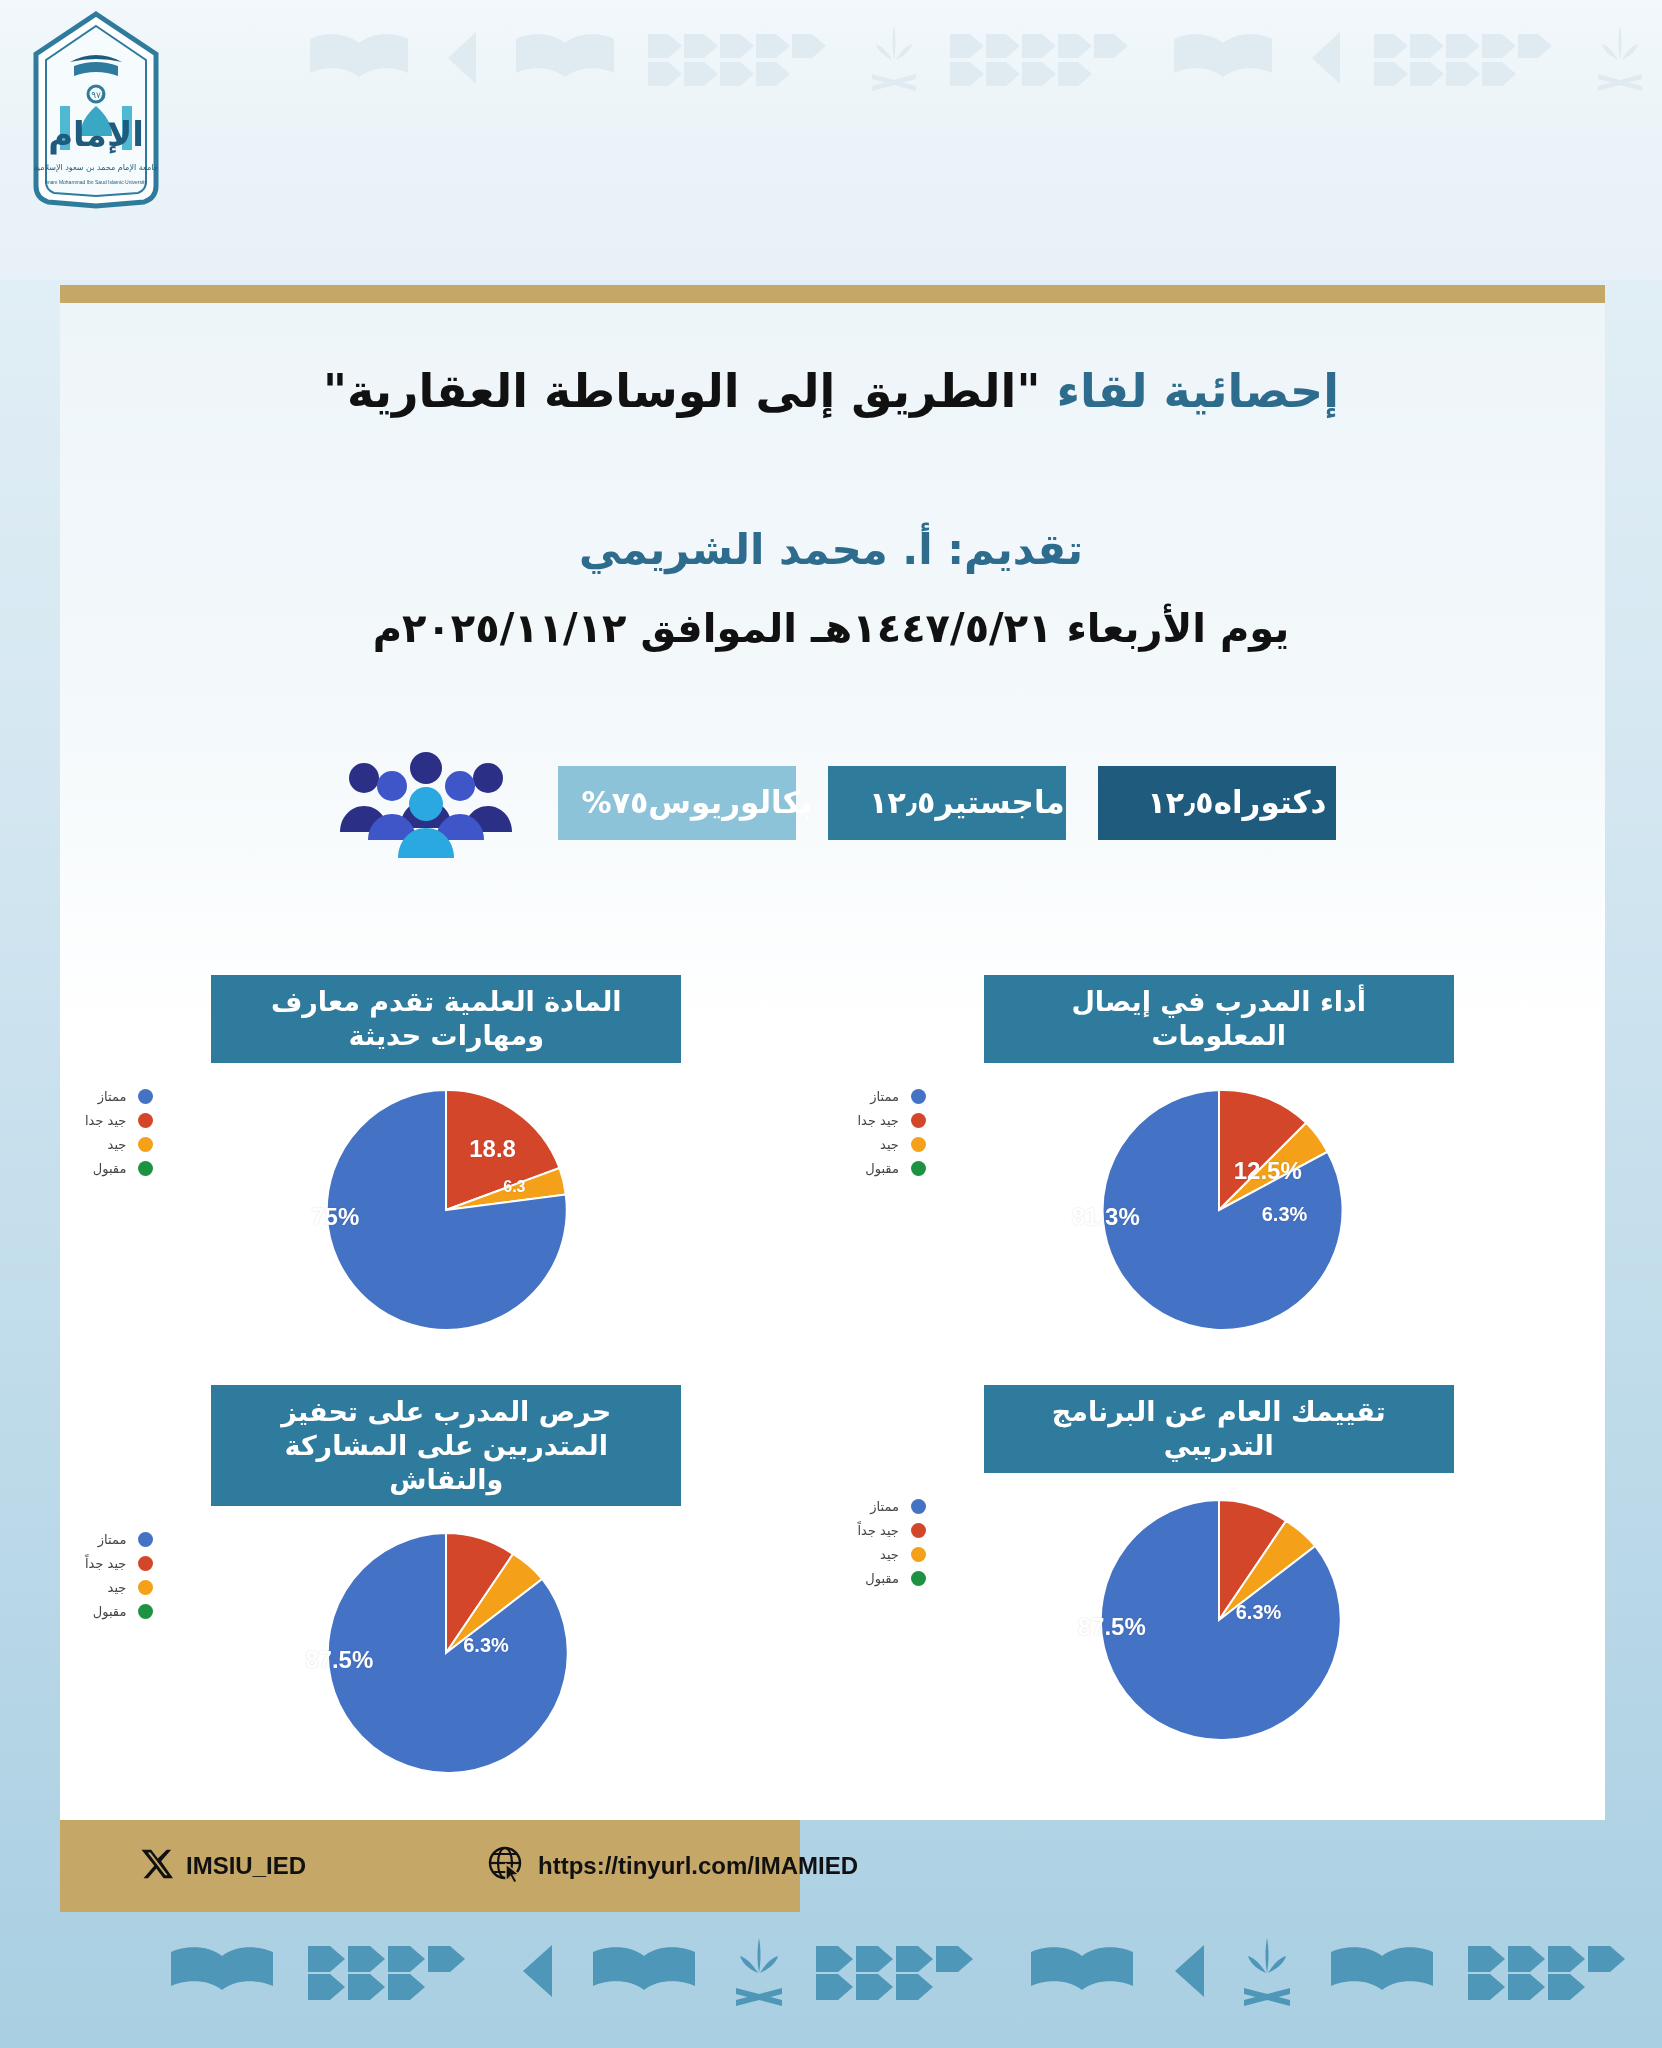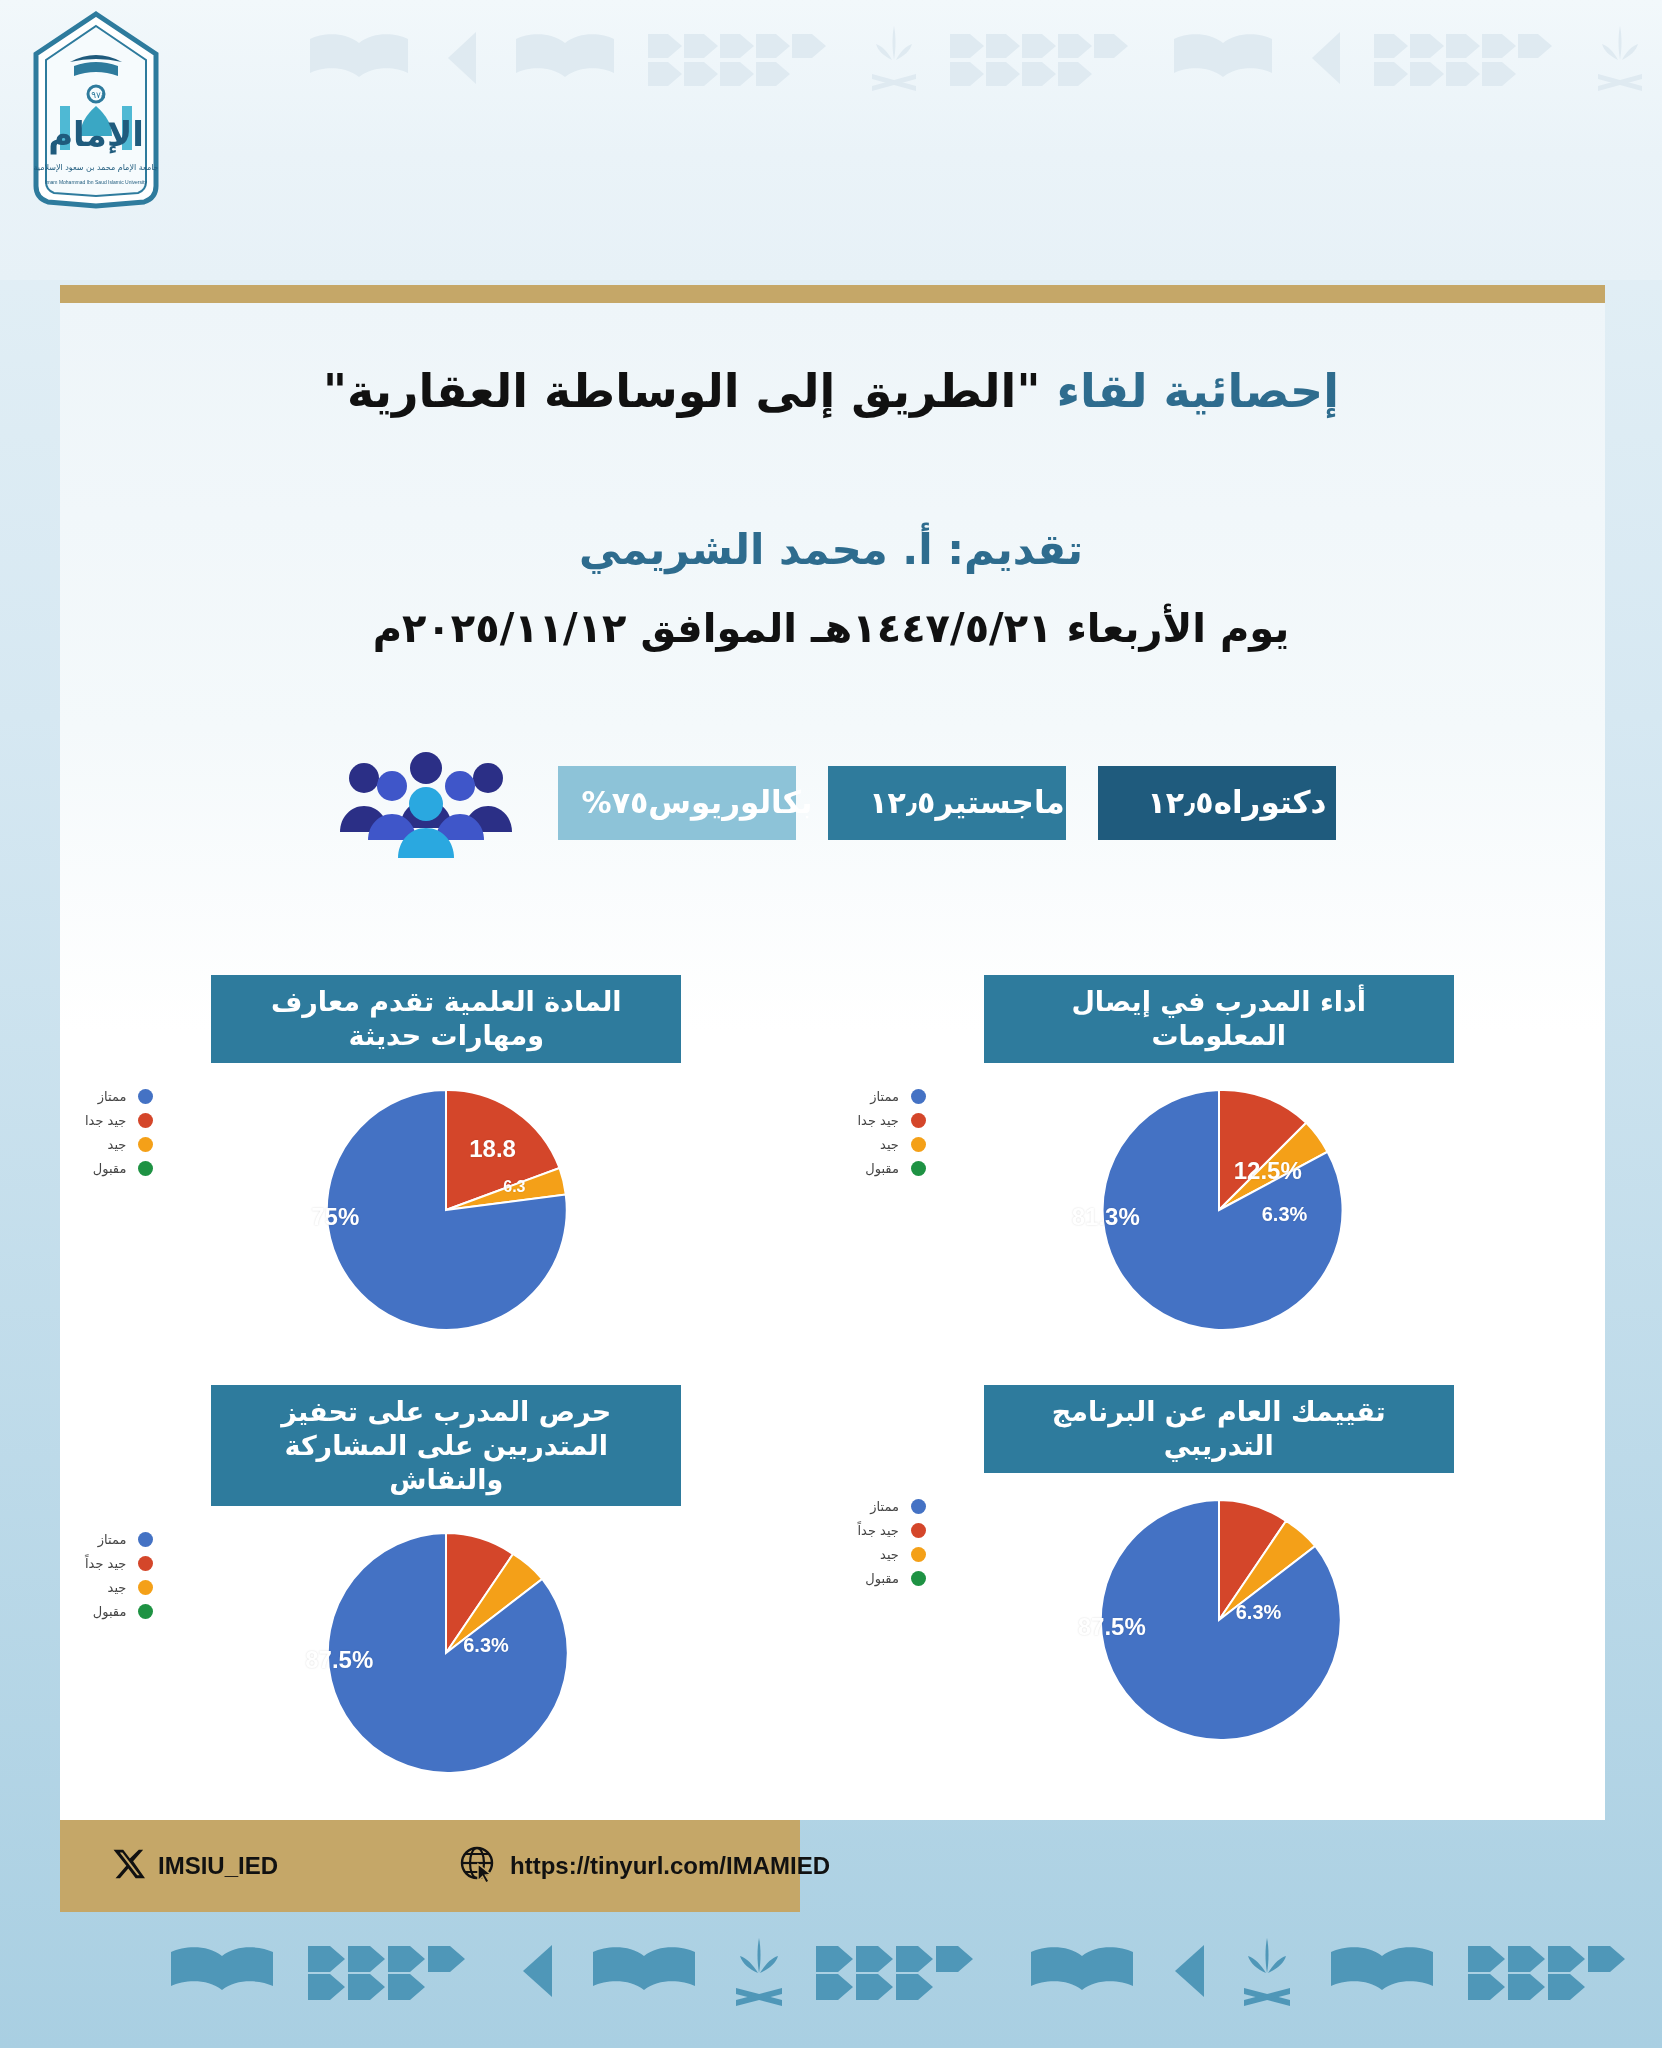--- a/index.html
+++ b/index.html
@@ -136,20 +136,21 @@
   }
   .legend .row { display: flex; align-items: center; gap: 12px; }
   .legend .dot { width: 15px; height: 15px; border-radius: 50%; flex: 0 0 auto; }
 
   
   .footer {
     position: absolute; top: 1820px; left: 60px;
     width: 740px; height: 92px; background: #c5a768;
     display: flex; align-items: center; direction: ltr;
     z-index: 6;
+    padding-left: 28px;
   }
   .f-item { display: flex; align-items: center; gap: 12px; }
   .f-item.x { margin-left: 52px; }
   .f-item.web { margin-left: 180px; }
   .f-label {
     font-family: "Liberation Sans", sans-serif;
     font-size: 24px; font-weight: 700; color: #111; white-space: nowrap;
   }
 </style>
 </head>

